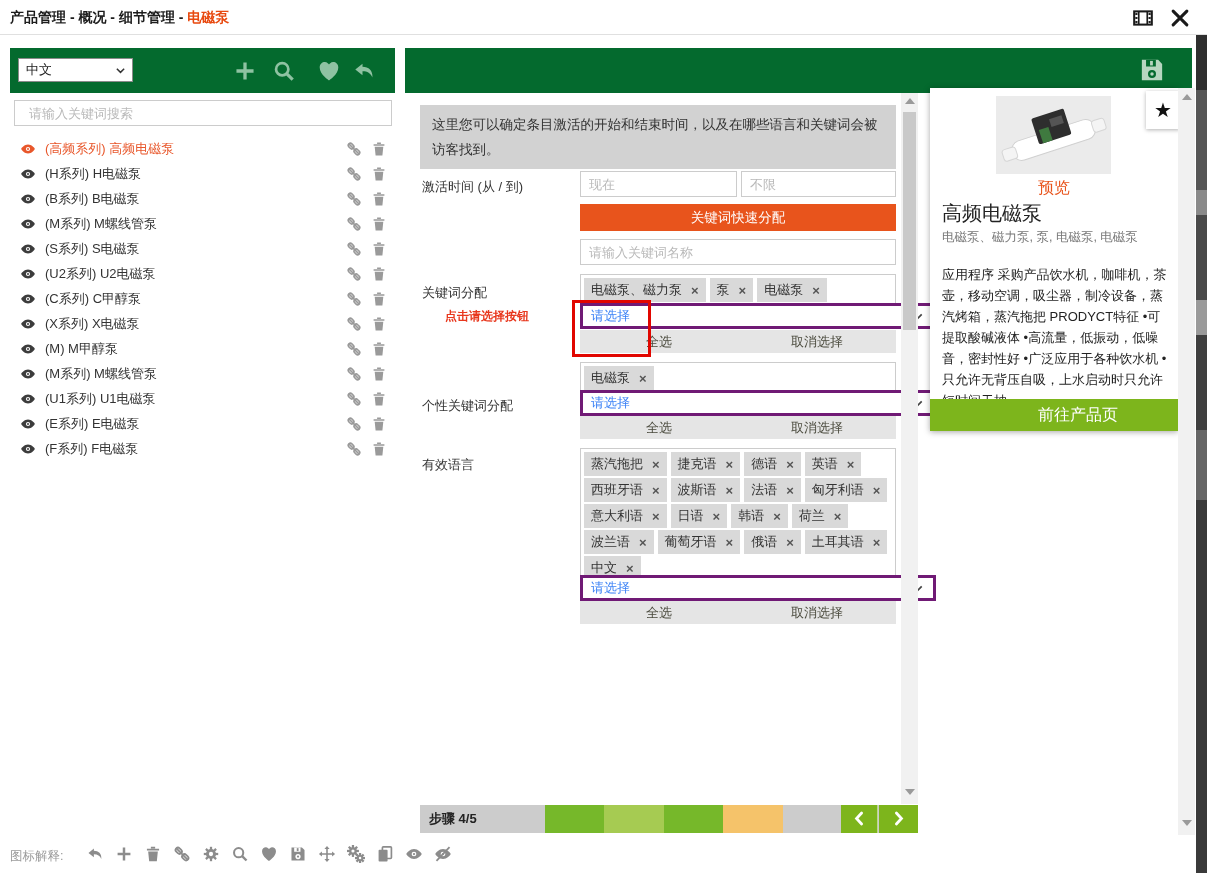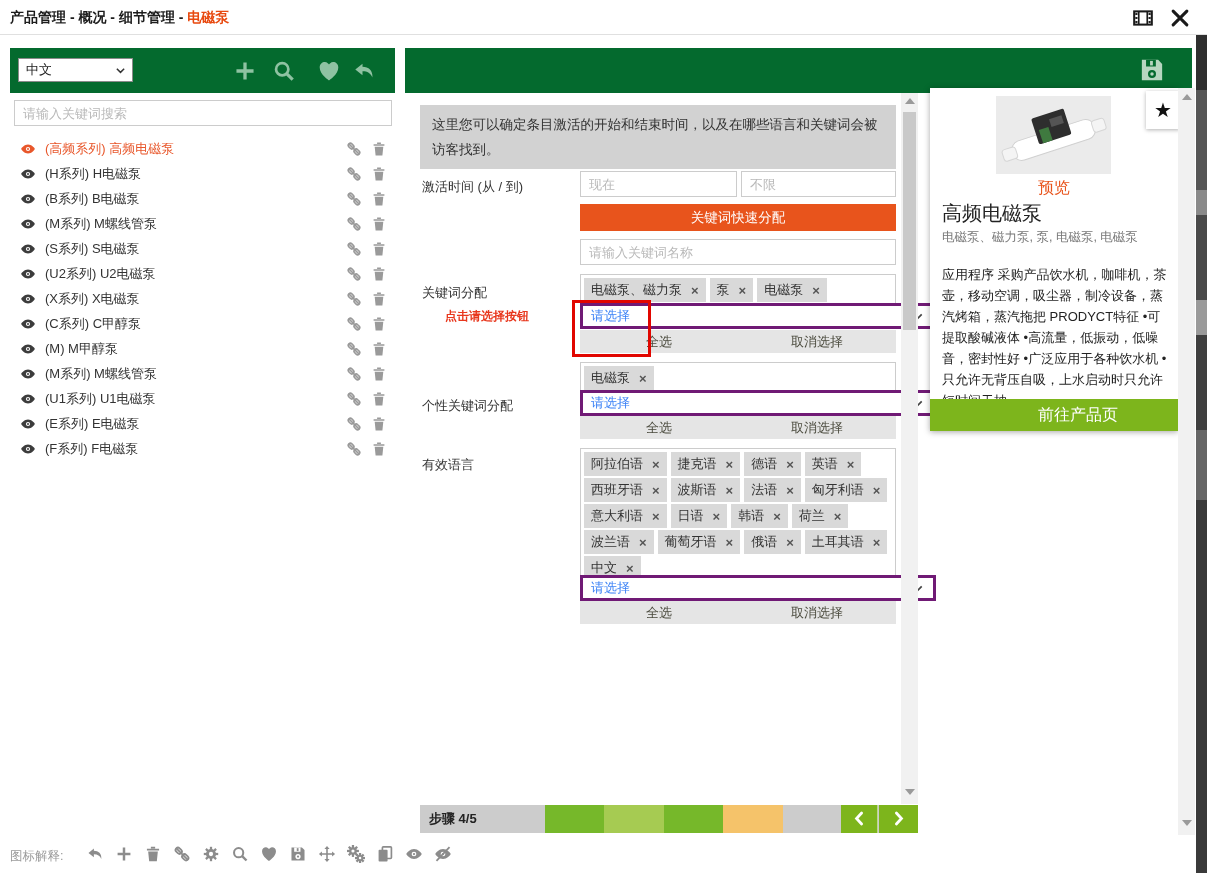--- a/index.html
+++ b/index.html
@@ -22,21 +22,21 @@
   
   .green-head { position:absolute; height:45px; background:#046a2e; }
 
   
   .lang-select { position:absolute; left:18px; top:58px; width:115px; height:24px;
     background:#fff; border:1px solid #8a8a8a; font-size:13px; color:#222;
     display:flex; align-items:center; justify-content:space-between; padding:0 5px 0 7px; cursor:pointer; }
   .lang-select .chev { width:13px; height:13px; color:#333; }
   .lp-tool { position:absolute; top:59px; width:24px; height:24px; color:#8fc2a2; cursor:pointer; }
   .lp-search { position:absolute; left:14px; top:100px; width:378px; height:26px;
-    border:1px solid #ccc; background:#fff; font-size:13px; padding:0 8px; color:#444;
+    border:1px solid #ccc; background:#fff; font-size:13px; padding:0 14px; color:#444;
     font-family:inherit; }
   .lp-search::placeholder { color:#b9b9b9; }
   #product-list { position:absolute; left:10px; top:136px; width:385px; }
   .pl-row { height:25px; display:flex; align-items:center; padding:0 8px 0 10px; cursor:pointer; }
   .pl-eye { width:16px; height:16px; color:#3c3c3c; margin-right:9px; flex:0 0 auto; }
   .pl-lb { flex:1; font-size:13px; color:#333; white-space:nowrap; overflow:hidden; }
   .pl-row.sel .pl-eye { color:#e8572b; }
   .pl-row.sel .pl-lb { color:#e8572b; }
   .pl-ic { width:16px; height:16px; color:#9a9a9a; margin-left:9px; flex:0 0 auto; cursor:pointer; }
 
@@ -326,45 +326,45 @@
         </span>
       </div>
       <div class="pl-row">
         <span class="pl-eye">
           <svg viewBox="0 0 16 16">
             <path fill="currentColor" d="M8 3.6C4.4 3.6 1.9 6.6 1.1 8c.8 1.4 3.3 4.4 6.9 4.4s6.1-3 6.9-4.4C14.1 6.6 11.6 3.6 8 3.6z"></path>
             <circle cx="8" cy="8" r="2.1" fill="var(--hole,#fff)"></circle>
             <circle cx="8" cy="8" r="1" fill="currentColor"></circle>
           </svg>
         </span>
+        <span class="pl-lb">(C系列) C甲醇泵</span>
+        <span class="pl-ic">
+          <svg viewBox="0 0 16 16">
+            <g stroke="currentColor" fill="none" stroke-width="1.6">
+              <rect x="5.9" y="0.8" width="4.2" height="6.2" rx="2.1" transform="rotate(-45 8 8)"></rect>
+              <rect x="5.9" y="9" width="4.2" height="6.2" rx="2.1" transform="rotate(-45 8 8)"></rect>
+              <path d="M2.6 2.6l10.8 10.8"></path>
+            </g>
+          </svg>
+        </span>
+        <span class="pl-ic">
+          <svg viewBox="0 0 16 16">
+            <path fill="currentColor" d="M2.6 3.3h10.8v1.5H2.6z M6.1 1.6h3.8v1.4H6.1z M3.7 5.7h8.6l-.9 8.7H4.6z"></path>
+          </svg>
+        </span>
+      </div>
+      <div class="pl-row">
+        <span class="pl-eye">
+          <svg viewBox="0 0 16 16">
+            <path fill="currentColor" d="M8 3.6C4.4 3.6 1.9 6.6 1.1 8c.8 1.4 3.3 4.4 6.9 4.4s6.1-3 6.9-4.4C14.1 6.6 11.6 3.6 8 3.6z"></path>
+            <circle cx="8" cy="8" r="2.1" fill="var(--hole,#fff)"></circle>
+            <circle cx="8" cy="8" r="1" fill="currentColor"></circle>
+          </svg>
+        </span>
         <span class="pl-lb">(X系列) X电磁泵</span>
-        <span class="pl-ic">
-          <svg viewBox="0 0 16 16">
-            <g stroke="currentColor" fill="none" stroke-width="1.6">
-              <rect x="5.9" y="0.8" width="4.2" height="6.2" rx="2.1" transform="rotate(-45 8 8)"></rect>
-              <rect x="5.9" y="9" width="4.2" height="6.2" rx="2.1" transform="rotate(-45 8 8)"></rect>
-              <path d="M2.6 2.6l10.8 10.8"></path>
-            </g>
-          </svg>
-        </span>
-        <span class="pl-ic">
-          <svg viewBox="0 0 16 16">
-            <path fill="currentColor" d="M2.6 3.3h10.8v1.5H2.6z M6.1 1.6h3.8v1.4H6.1z M3.7 5.7h8.6l-.9 8.7H4.6z"></path>
-          </svg>
-        </span>
-      </div>
-      <div class="pl-row">
-        <span class="pl-eye">
-          <svg viewBox="0 0 16 16">
-            <path fill="currentColor" d="M8 3.6C4.4 3.6 1.9 6.6 1.1 8c.8 1.4 3.3 4.4 6.9 4.4s6.1-3 6.9-4.4C14.1 6.6 11.6 3.6 8 3.6z"></path>
-            <circle cx="8" cy="8" r="2.1" fill="var(--hole,#fff)"></circle>
-            <circle cx="8" cy="8" r="1" fill="currentColor"></circle>
-          </svg>
-        </span>
-        <span class="pl-lb">(C系列) C甲醇泵</span>
         <span class="pl-ic">
           <svg viewBox="0 0 16 16">
             <g stroke="currentColor" fill="none" stroke-width="1.6">
               <rect x="5.9" y="0.8" width="4.2" height="6.2" rx="2.1" transform="rotate(-45 8 8)"></rect>
               <rect x="5.9" y="9" width="4.2" height="6.2" rx="2.1" transform="rotate(-45 8 8)"></rect>
               <path d="M2.6 2.6l10.8 10.8"></path>
             </g>
           </svg>
         </span>
         <span class="pl-ic">
@@ -556,21 +556,21 @@
       </span>
   </div>
   <div class="gbar" style="top:416px;">
     <span>全选</span>
     <span>取消选择</span>
   </div>
 
   <span class="f-lbl" style="left:422px;top:456px;">有效语言</span>
   <div class="tagbox" style="top:448px;" id="lang-tags">
       <div class="tag-row"><span class="tag">
-          <span>阿拉伯语</span>
+          <span>蒸汽拖把</span>
           <span class="tag-x">×</span>
         </span><span class="tag">
           <span>捷克语</span>
           <span class="tag-x">×</span>
         </span><span class="tag">
           <span>德语</span>
           <span class="tag-x">×</span>
         </span><span class="tag">
           <span>英语</span>
           <span class="tag-x">×</span>

